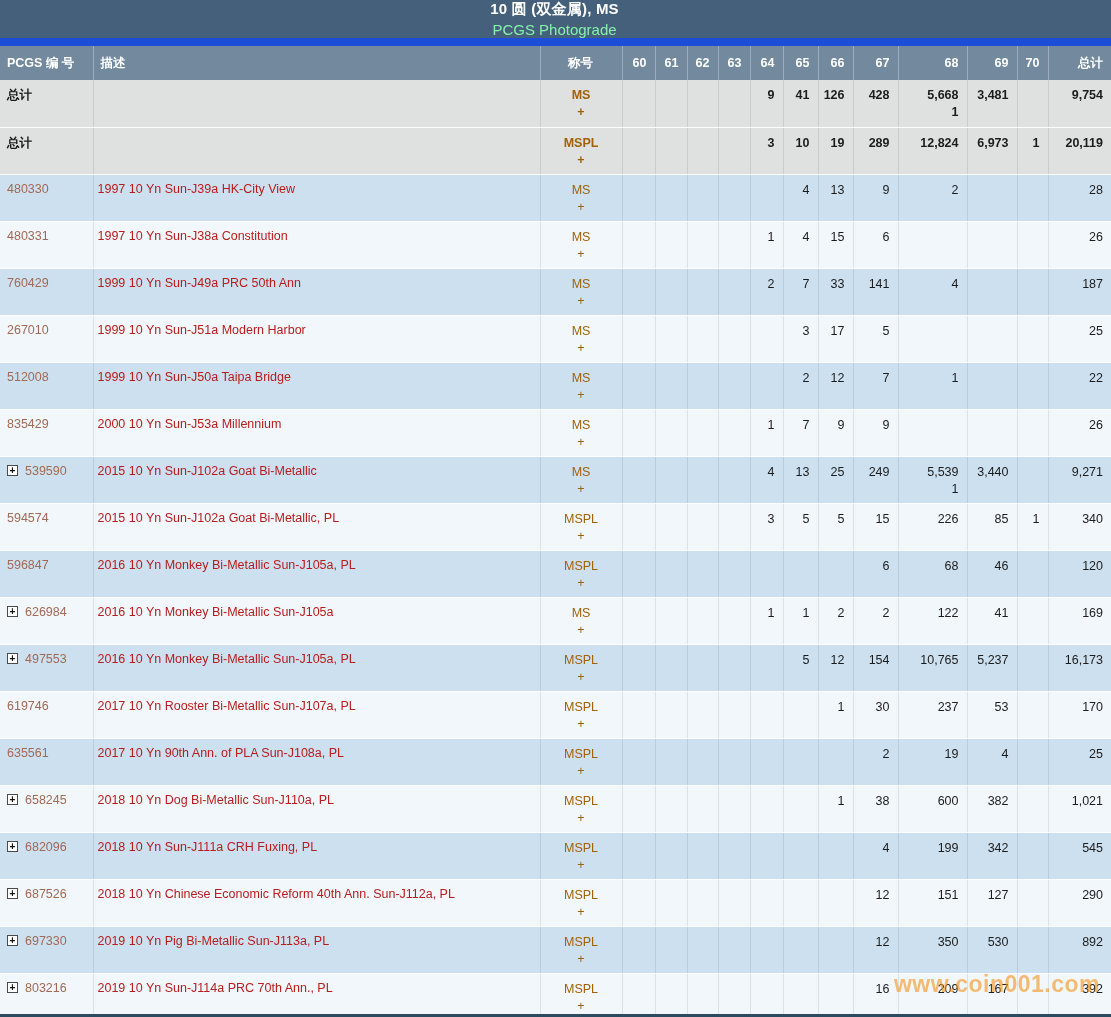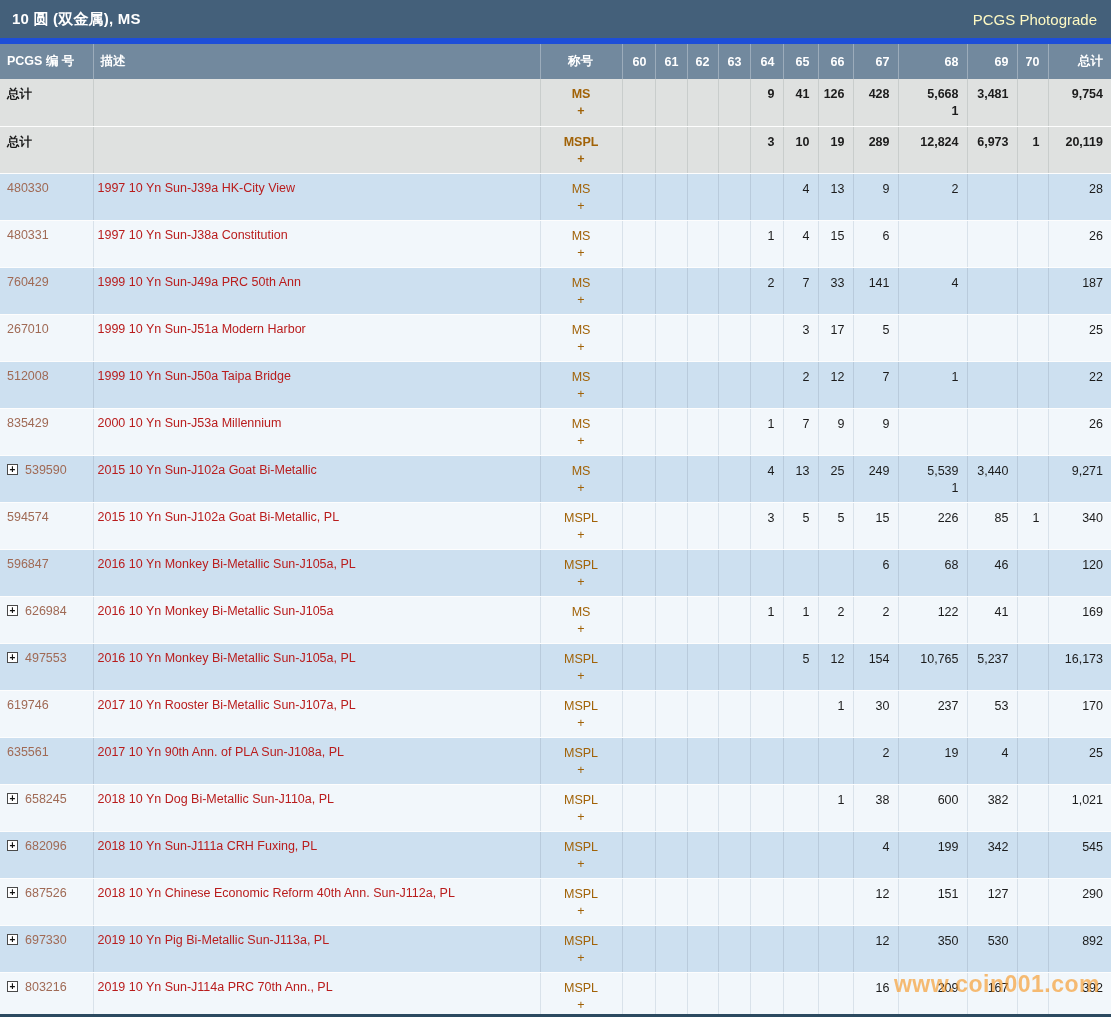--- a/index.html
+++ b/index.html
@@ -3,29 +3,29 @@
 <meta charset="utf-8">
 <style>
   * { margin:0; padding:0; box-sizing:border-box; }
   body {
     width:1111px; height:1017px; overflow:hidden; position:relative;
     background:#ffffff; font-family:"Liberation Sans", sans-serif;
   }
   .title-bar {
     height:38px; background:#44607a; color:#fff;
     display:flex; align-items:center; justify-content:space-between;
-    padding:0 14px 0 12px; font-size:15px;
+    padding:0 14px 0 12px; font-size:15px;flex-direction:column;
   }
   .title-bar .ttl { font-weight:bold; letter-spacing:0.2px; }
-  .photograde { color:#fef9c3; font-weight:normal; text-decoration:none; cursor:pointer; font-size:15px; }
+  .photograde { color:#86efac; font-weight:normal; text-decoration:none; cursor:pointer; font-size:15px; }
 
   table { width:1111px; table-layout:fixed; border-collapse:collapse; }
   thead th {
     background:#72899e; color:#ffffff; font-size:12.5px; font-weight:bold;
-    height:38px; border-top:6px solid #1d4ed8; border-right:1px solid rgba(255,255,255,0.3);
+    height:38px; border-top:8px solid #1d4ed8; border-right:1px solid rgba(255,255,255,0.3);
     padding:0 8px 0 7px; white-space:nowrap;margin-left:40px;
   }
   thead th:last-child { border-right:none; }
   th.left { text-align:left; }
   th.center { text-align:center; }
   th.right { text-align:right; }
 
   tbody td {
     height:47px; vertical-align:top; padding-top:7px; font-size:12.5px;
     border-right:1px solid #c5d3e0; border-bottom:1px solid #fdfdfd;

